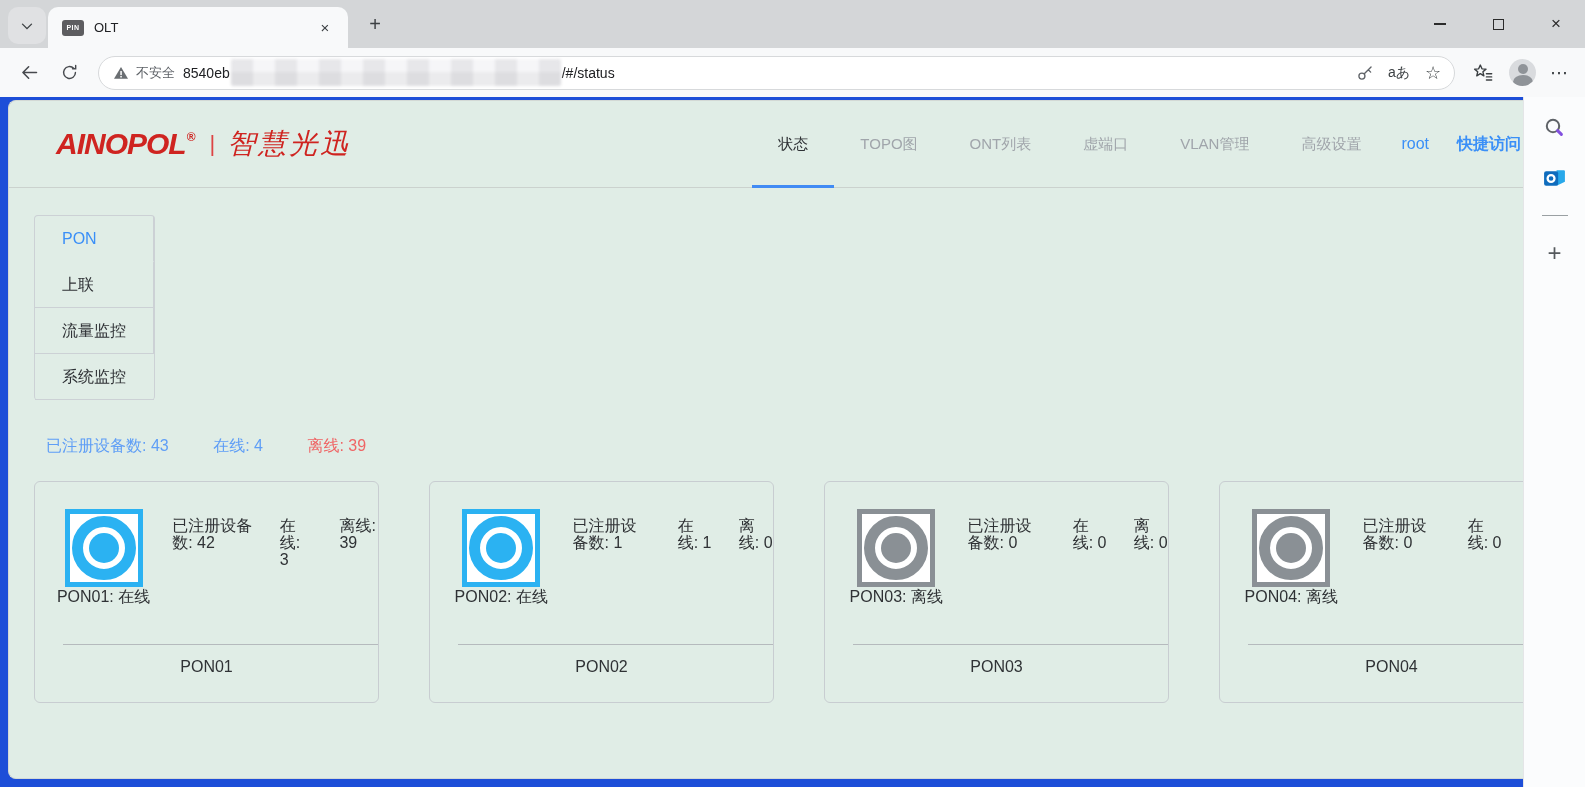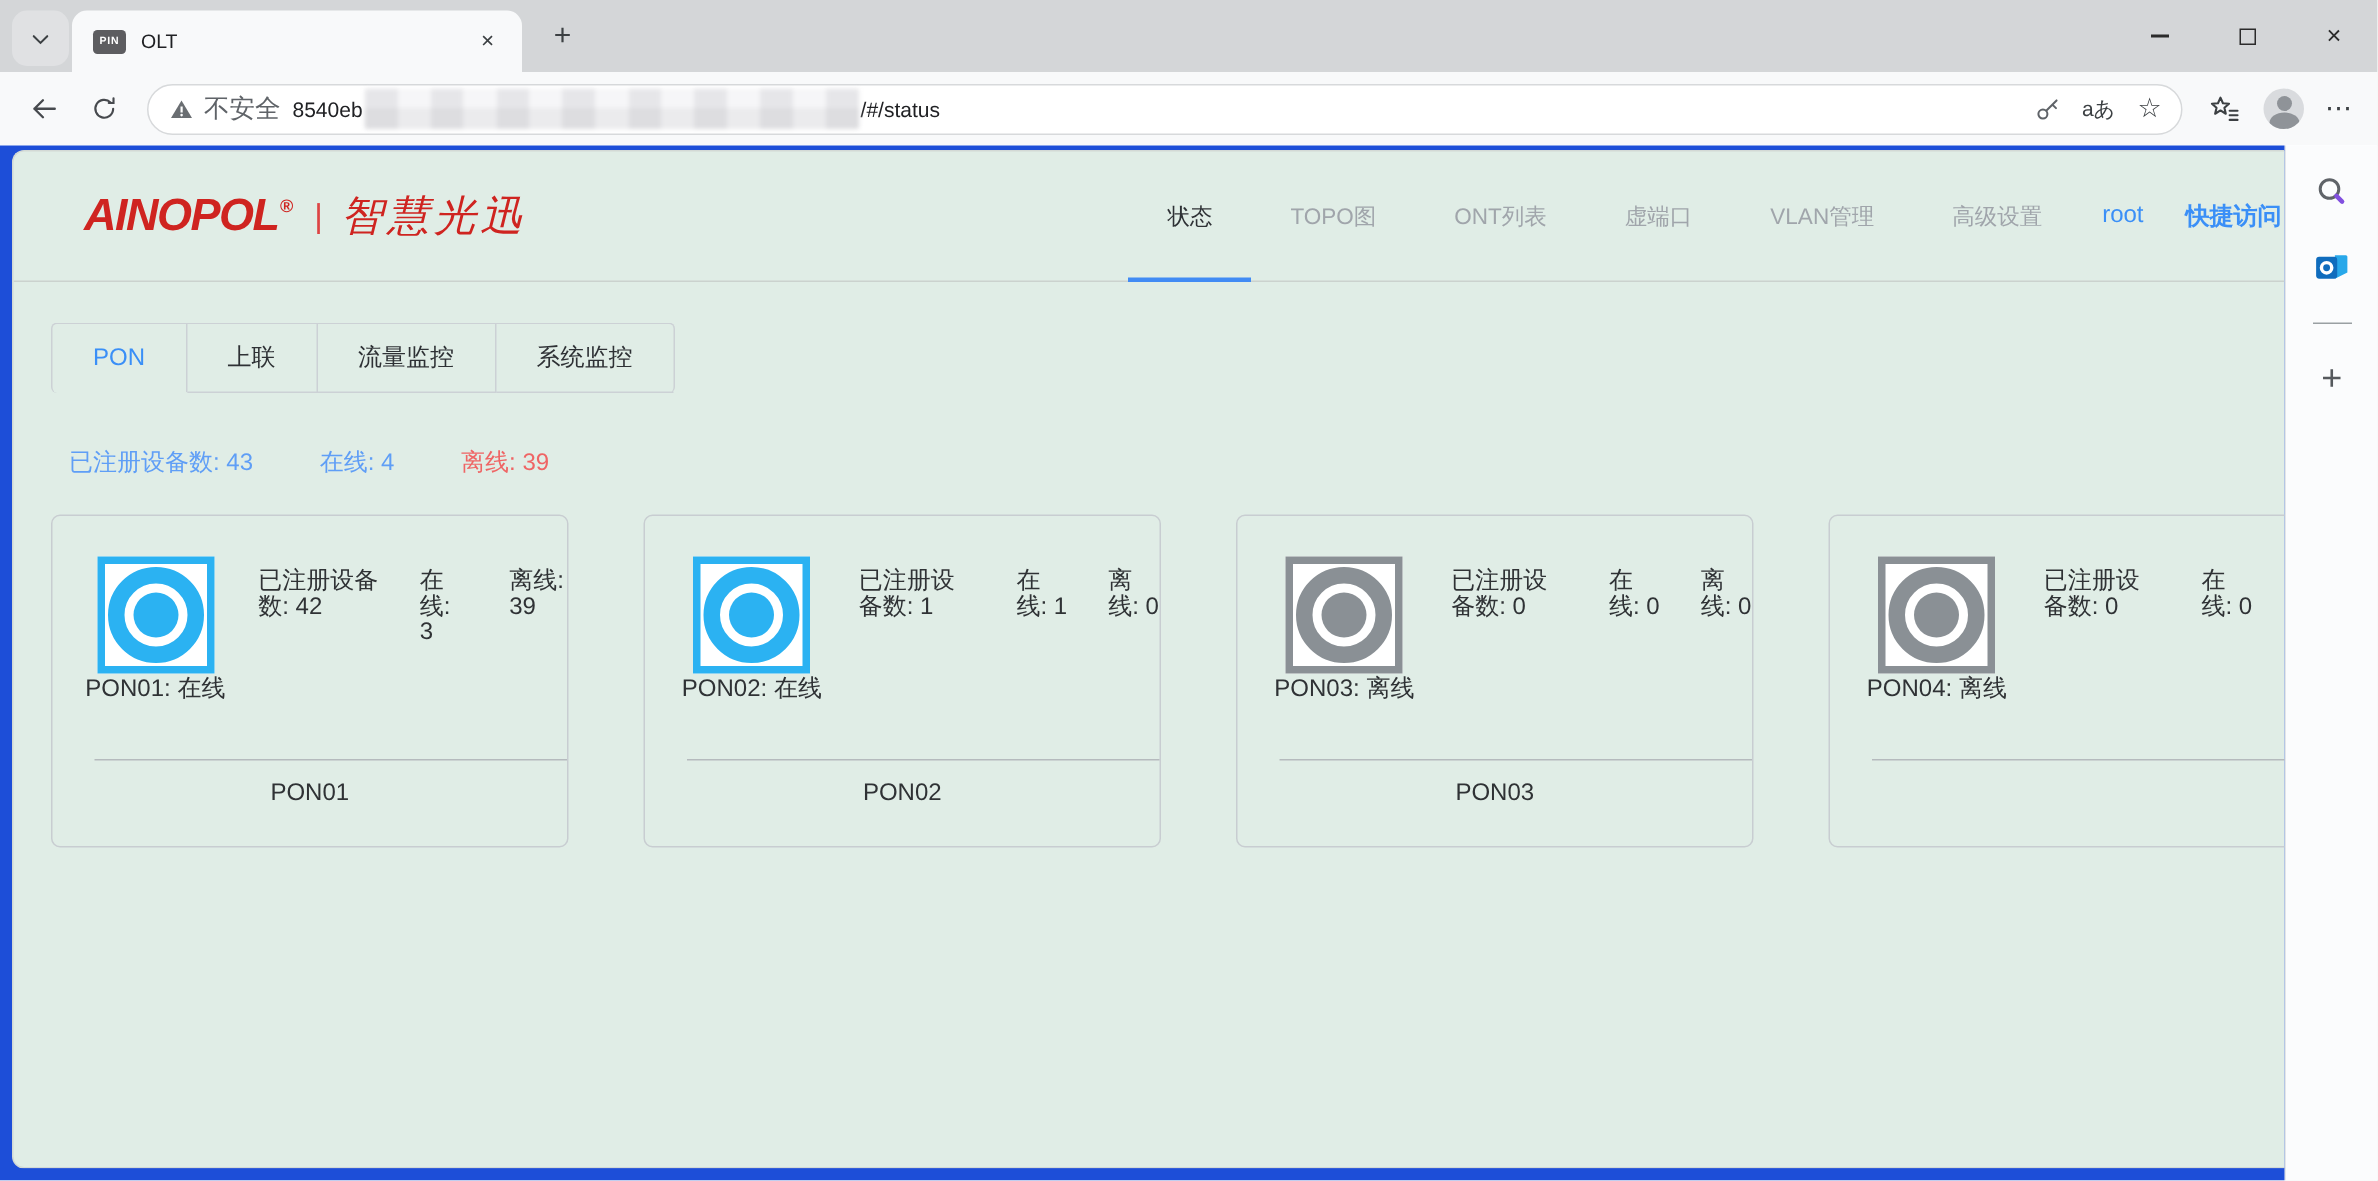--- a/index.html
+++ b/index.html
@@ -19,21 +19,21 @@
   .win-btn { width:58px; height:48px; display:flex; align-items:center; justify-content:center; color:#2b2b2b; }
   .glyph-min { width:12px; height:1.4px; background:#2b2b2b; }
   .glyph-max { width:11px; height:11px; border:1.4px solid #2b2b2b; }
   .glyph-close { font-size:17px; }
 
   
   .toolbar { height:49px; background:#f8f9fa; display:flex; align-items:center; }
   .nav-btn { width:30px; height:30px; display:flex; align-items:center; justify-content:center; }
   .btn-back { margin-left:14px; } .btn-refresh { margin-left:10px; }
   .addressbar { flex:1; height:34px; margin:0 12px 0 14px; background:#fff; border:1px solid #d7d9db; border-radius:17px; display:flex; align-items:center; padding:0 8px 0 14px; }
-  .sec-label { margin:0 8px 0 7px; font-size:17px; color:#5f6368; }
+  .sec-label { margin:0 8px 0 7px; font-size:13px; color:#5f6368; }
   .url-host { font-size:14px; color:#202124; }
   .url-redacted { width:330px; height:27px; margin:0 1px; border-radius:2px;
      background-image:repeating-linear-gradient(90deg, rgba(120,120,130,.12) 0 22px, rgba(0,0,0,0) 22px 44px),
                       repeating-linear-gradient(0deg, #ebebed 0 14px, #f6f6f8 14px 27px);
      filter:blur(1.5px); }
   .url-path { font-size:14px; color:#202124; }
   .ab-spacer { flex:1; }
   .ab-icon { width:26px; height:26px; display:flex; align-items:center; justify-content:center; margin-left:8px; }
   .translate-glyph { font-size:14px; color:#3c4043; }
   .star-glyph { font-size:18px; color:#3c4043; }
@@ -60,21 +60,21 @@
   .logo-sep { font-size:22px; font-weight:200; margin:0 12px 0 14px; color:#d44; }
   .logo-slogan { font-family:"Liberation Serif","DejaVu Serif",serif; font-size:28px; font-weight:normal; font-style:italic; letter-spacing:3px; }
   .top-nav { position:absolute; right:-12px; top:0; height:100%; display:flex; align-items:center; }
   .nav-item { position:relative; height:100%; display:flex; align-items:center; padding:0 26px; font-size:15px; color:#a0a5ab; cursor:pointer; white-space:nowrap;text-align:right; }
   .nav-item.active { color:#2e3135; }
   .nav-item.active::after { content:""; position:absolute; left:0; right:0; bottom:-1px; height:3px; background:#418bf4; }
   .nav-link { position:relative; height:100%; display:flex; align-items:center; padding:0 14px; font-size:16px; color:#3a8ff7; white-space:nowrap; }
   .nav-link.bold { font-weight:bold; }
 
   
-  .subtabs { display:inline-flex; margin:27px 0 0 25px; border:1px solid #ccd1d5; border-bottom:none; border-radius:4px; }
+  .subtabs { display:inline-flex; margin:27px 0 0 25px; border:1px solid #ccd1d5; border-bottom:none; border-radius:4px;flex-direction:column; }
   .subtab { height:46px; line-height:45px; padding:0 27px; font-size:16px; color:#2e3135; border-right:1px solid #ccd1d5; border-bottom:1px solid #ccd1d5; cursor:pointer; }
   .subtab:last-child { border-right:none; }
   .subtab.active { color:#3a8ff7; border-bottom-color:transparent; }
 
   
   .summary { margin:36px 0 0 37px; font-size:16px; }
   .summary .blue { color:#5f9ef6; margin-right:40px; }
   .summary .red { color:#ef6565; }
 
   
@@ -284,20 +284,21 @@
                   </div>
                 <div class="port-status">PON04: 离线</div>
               </div>
               <div class="card-right">
                 <div class="stat-line">已注册设备数: 0</div>
                 <div class="stat-line">在线: 0</div>
                 <div class="stat-line">离线: 0</div>
               </div>
             </div>
             <div class="card-divider"></div>
+            <div class="card-footer">PON04</div>
           </div>
 
         </div>
       </div>
     </div>
 
     <div class="edge-sidebar">
       <div class="sb-icon">
         <svg width="24" height="24" viewBox="0 0 24 24" fill="none" stroke-linecap="round">
             <circle cx="10" cy="10" r="6.2" stroke="#5f6368" stroke-width="2"></circle>

